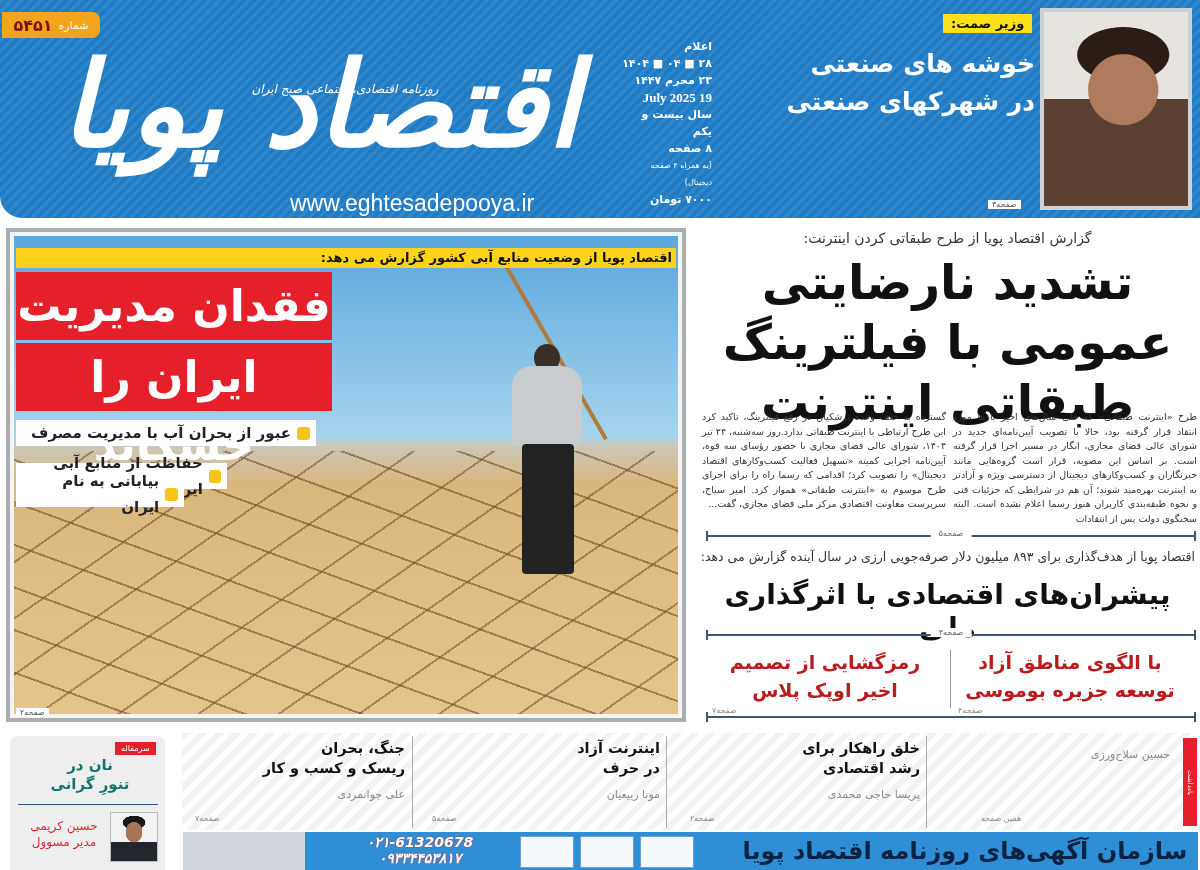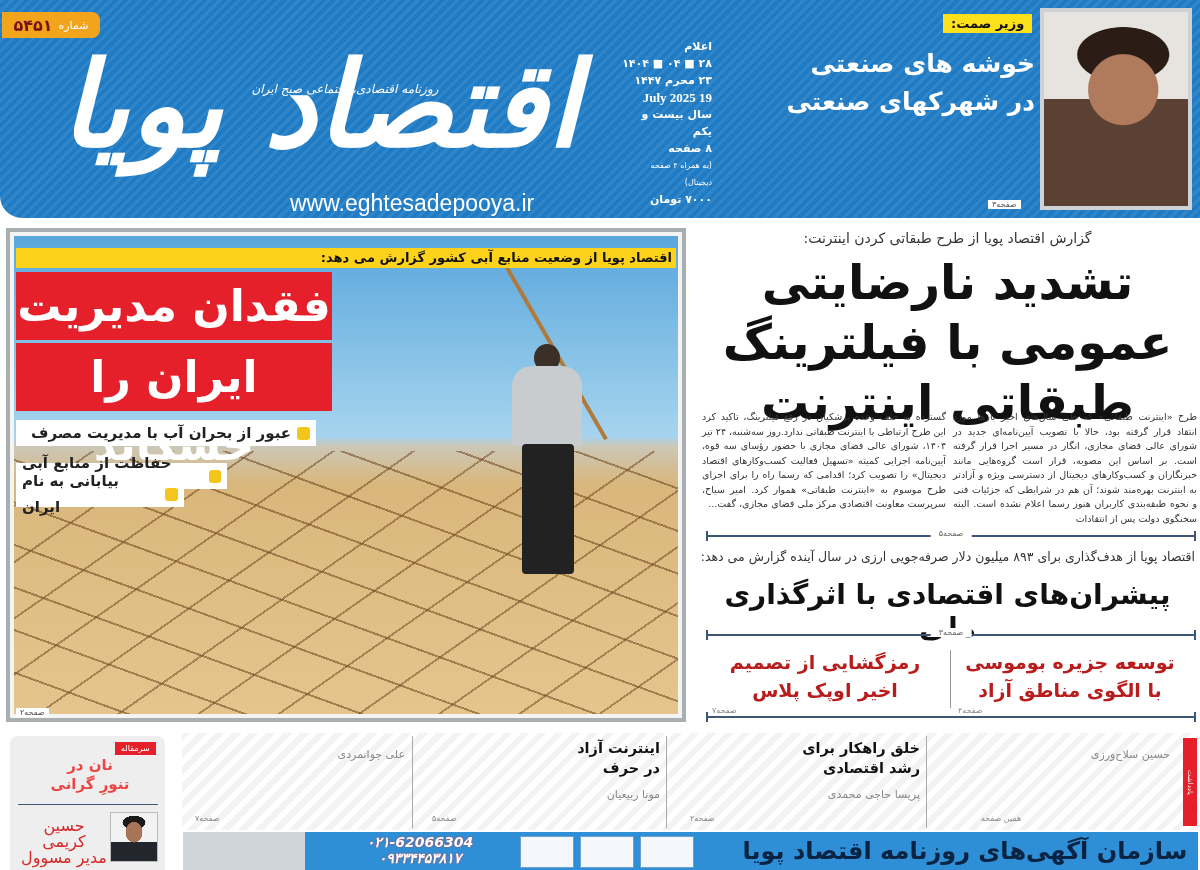--- a/index.html
+++ b/index.html
@@ -101,21 +101,21 @@
   }
   .red-line {
     position: absolute; left: 16px; width: 316px; height: 68px; background: #e6202a;
     color: #fff; font-weight: bold; font-size: 44px; line-height: 68px;
     direction: rtl; text-align: center;
   }
   .red-line.l1 { top: 272px; }
   .red-line.l2 { top: 343px; }
   .bullet {
     position: absolute; left: 16px; height: 26px; background: #fff;
-    direction: rtl; text-align: left; font-size: 15px; font-weight: bold; color: #222;
+    direction: rtl; text-align: right; font-size: 15px; font-weight: bold; color: #222;
     padding: 0 6px; line-height: 26px; display: flex; align-items: center; gap: 6px;
   }
   .bullet .dot { width: 13px; height: 13px; background: #f4c51b; border-radius: 3px; display: inline-block; }
   .bullet.b1 { top: 420px; width: 300px; }
   .bullet.b2 { top: 451px; width: 211px; margin-top: 12px; }
   .bullet.b3 { top: 481px; width: 168px; }
   .lead-ref { position: absolute; left: 16px; top: 708px; background: #fff; }
   .kicker-grey {
     position: absolute; left: 700px; top: 230px; width: 495px;
     direction: rtl; text-align: center; color: #333; font-size: 14px;
@@ -163,33 +163,33 @@
   .editorial-box {
     position: absolute; left: 10px; top: 736px; width: 155px; height: 134px;
     background: #eeeeee; border-radius: 8px 8px 0 0;
   }
   .editorial-tag {
     position: absolute; left: 115px; top: 742px; background: #e6202a; color: #fff;
     font-size: 8px; padding: 2px 6px; direction: rtl;
   }
   .editorial-title {
     position: absolute; left: 20px; top: 756px; width: 140px; direction: rtl; text-align: center;
-    font-weight: bold; font-size: 15px; line-height: 19px; color: #ef4444;
+    font-weight: bold; font-size: 15px; line-height: 19px; color: #0f766e;
   }
   .editorial-rule { position: absolute; left: 18px; top: 804px; width: 140px; height: 1px; background: #3d5577; }
   .author-photo {
     position: absolute; left: 110px; top: 812px; width: 48px; height: 50px;
     background: radial-gradient(ellipse 30% 35% at 50% 40%, #a87458 0 60%, transparent 62%),
                 radial-gradient(ellipse 35% 20% at 50% 20%, #1a1a1a 0 70%, transparent 72%),
                 linear-gradient(180deg, #f2f2f2 60%, #23262c 60%);
     border: 1px solid #bbb;
   }
   .author-name {
     position: absolute; left: 20px; top: 818px; width: 88px; direction: rtl; text-align: center;
-    color: #d42a2a; font-size: 16px; line-height: 16px;
+    color: #d42a2a; font-size: 12px; line-height: 16px;
   }
   .columns-strip {
     position: absolute; left: 182px; top: 733px; width: 1016px; height: 97px;
     background: repeating-linear-gradient(135deg, #f3f3f3 0 6px, #ffffff 6px 12px);
   }
   .col-item { position: absolute; top: 738px; width: 180px; direction: rtl; text-align: right; }
   .col-item .t { font-weight: bold; font-size: 14.5px; line-height: 20px; color: #111; }
   .col-item .a { font-size: 11px; color: #888; margin-top: 10px; }
   .col-ref { position: absolute; top: 814px; font-size: 8px; color: #888; direction: rtl; }
   .col-sep { position: absolute; top: 736px; width: 1px; height: 92px; background: #aaa; }
@@ -281,22 +281,22 @@
     <span class="cap">صفحه۵</span>
   </div>
 
 <div class="kicker-2">اقتصاد پویا از هدف‌گذاری برای ۸۹۳ میلیون دلار صرفه‌جویی ارزی در سال آینده گزارش می دهد:</div>
 <div class="headline-2">پیشران‌های اقتصادی با اثرگذاری ملی</div>
 <div class="rule r2">
     <span class="cap">صفحه۳</span>
   </div>
 
 <div class="sub-story s1">
+  <div>با الگوی مناطق آزاد</div>
   <div>توسعه جزیره بوموسی</div>
-  <div>با الگوی مناطق آزاد</div>
 </div>
 <span class="sub-ref" style="left:958px">صفحه۴</span>
 <div class="vsep"></div>
 <div class="sub-story s2">
   <div>رمزگشایی از تصمیم</div>
   <div>اخیر اوپک پلاس</div>
 </div>
 <span class="sub-ref" style="left:712px">صفحه۷</span>
 <div class="rule r3"></div>
 
@@ -336,25 +336,29 @@
   <div class="t">
       <div>اینترنت آزاد</div>
       <div>در حرف</div>
     </div>
   <div class="a">مونا ربیعیان</div>
 </div>
 <span class="col-ref" style="left:432px">صفحه۵</span>
 <div class="col-sep" style="left:412px"></div>
 
 <div class="col-item" style="left:225px">
+  <div class="t">
+      <div>جنگ، بحران</div>
+      <div>ریسک و کسب و کار</div>
+    </div>
   <div class="a">علی جوانمردی</div>
 </div>
 <span class="col-ref" style="left:195px">صفحه۷</span>
 
 <div class="ad-banner"></div>
 <div class="ad-phone">
-  <div>۰۲۱-62066304</div>
+  <div>۰۲۱-61320678</div>
   <div>۰۹۳۳۴۴۵۳۸۱۷</div>
 </div>
 <div class="ad-thumb" style="left:520px"></div>
 <div class="ad-thumb" style="left:580px"></div>
 <div class="ad-thumb" style="left:640px"></div>
 <div class="ad-title">سازمان آگهی‌های روزنامه اقتصاد پویا</div>
 
 </body></html>

